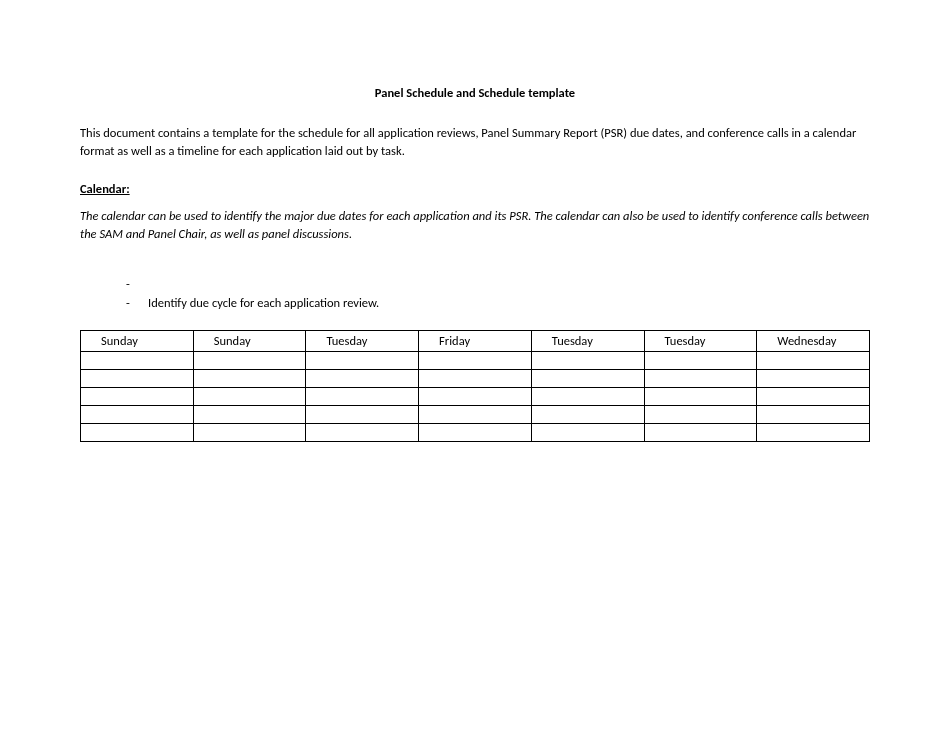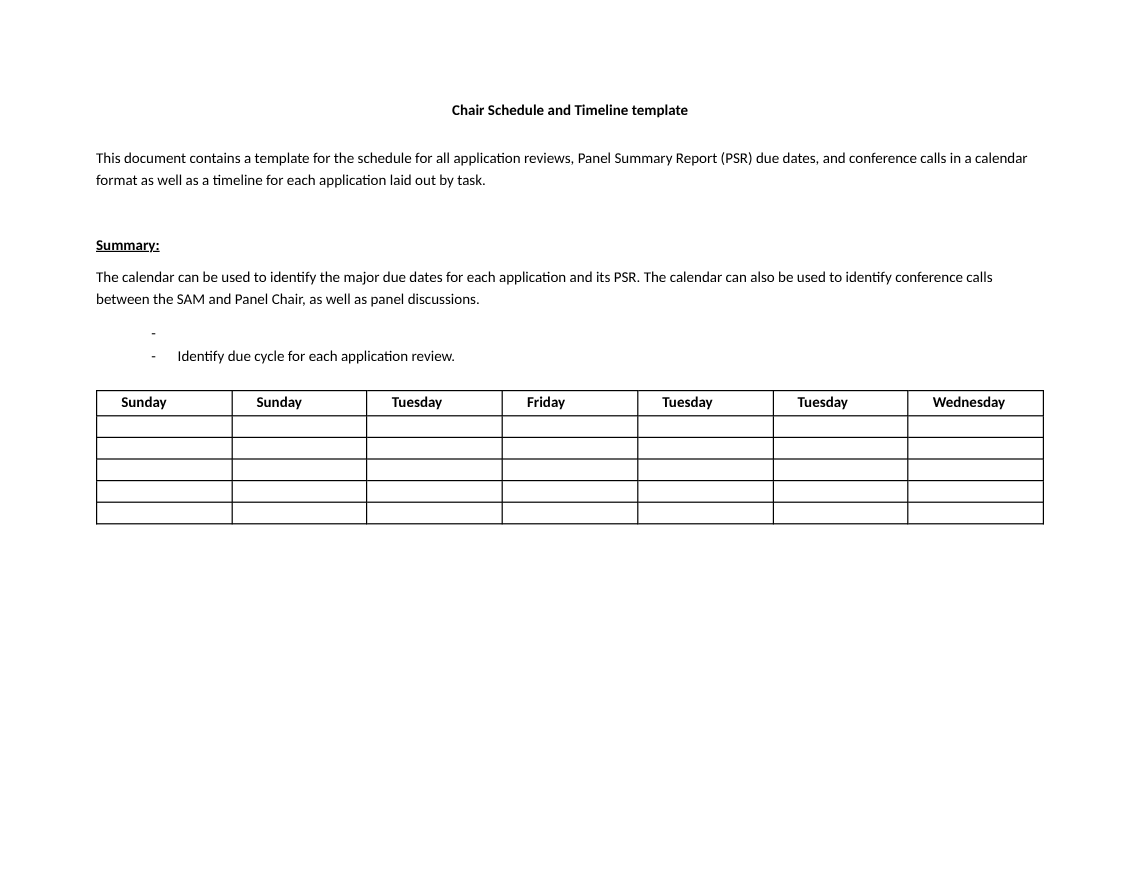--- a/index.html
+++ b/index.html
@@ -17,31 +17,32 @@
       padding: 84px 80px 40px 80px;
       line-height: 1.4;
     }
     .title {
       text-align: center;
       font-weight: bold;
       font-size: 12.5px;
       margin-bottom: 22px;
     }
     .intro {
-      margin-bottom: 36px;
+      margin-bottom: 20px;
       line-height: 1.45;
     }
     .section-heading {
       font-weight: bold;
       text-decoration: underline;
       margin-bottom: 10px;
     }
     .section-desc {
-      margin-bottom: 9px;
+      margin-bottom: 30px;
       line-height: 1.45;
+      font-style: italic;
     }
     .bullet-list {
       margin-left: 46px;
       margin-bottom: 18px;
     }
     .bullet-row {
       display: flex;
       align-items: flex-start;
       line-height: 1.55;
     }
@@ -58,33 +59,33 @@
     .calendar-table td {
       border: 1px solid #000;
       padding: 1px 6px;
       text-align: left;
       font-weight: normal;
       height: 18px;
       font-size: 12.5px;
       vertical-align: top;
     }
     .calendar-table th {
-      font-weight: bold;
+      font-weight: normal;
       height: 18px;
       padding-left: 20px;
     }
   </style>
 </head>
 <body>
 
-<div class="title">Chair Schedule and Timeline template</div>
+<div class="title">Panel Schedule and Schedule template</div>
 
 <p class="intro">This document contains a template for the schedule for all application reviews, Panel Summary Report (PSR) due dates, and conference calls in a calendar format as well as a timeline for each application laid out by task.</p>
 
-<p class="section-heading">Summary:</p>
+<p class="section-heading">Calendar:</p>
 
 <p class="section-desc">The calendar can be used to identify the major due dates for each application and its PSR.  The calendar can also be used to identify conference calls between the SAM and Panel Chair, as well as panel discussions.</p>
 
 <div class="bullet-list">
   <div class="bullet-row">
     <span class="bullet-dash">-</span>
   </div>
   <div class="bullet-row">
     <span class="bullet-dash">-</span>
     <span>Identify due cycle for each application review.</span>

